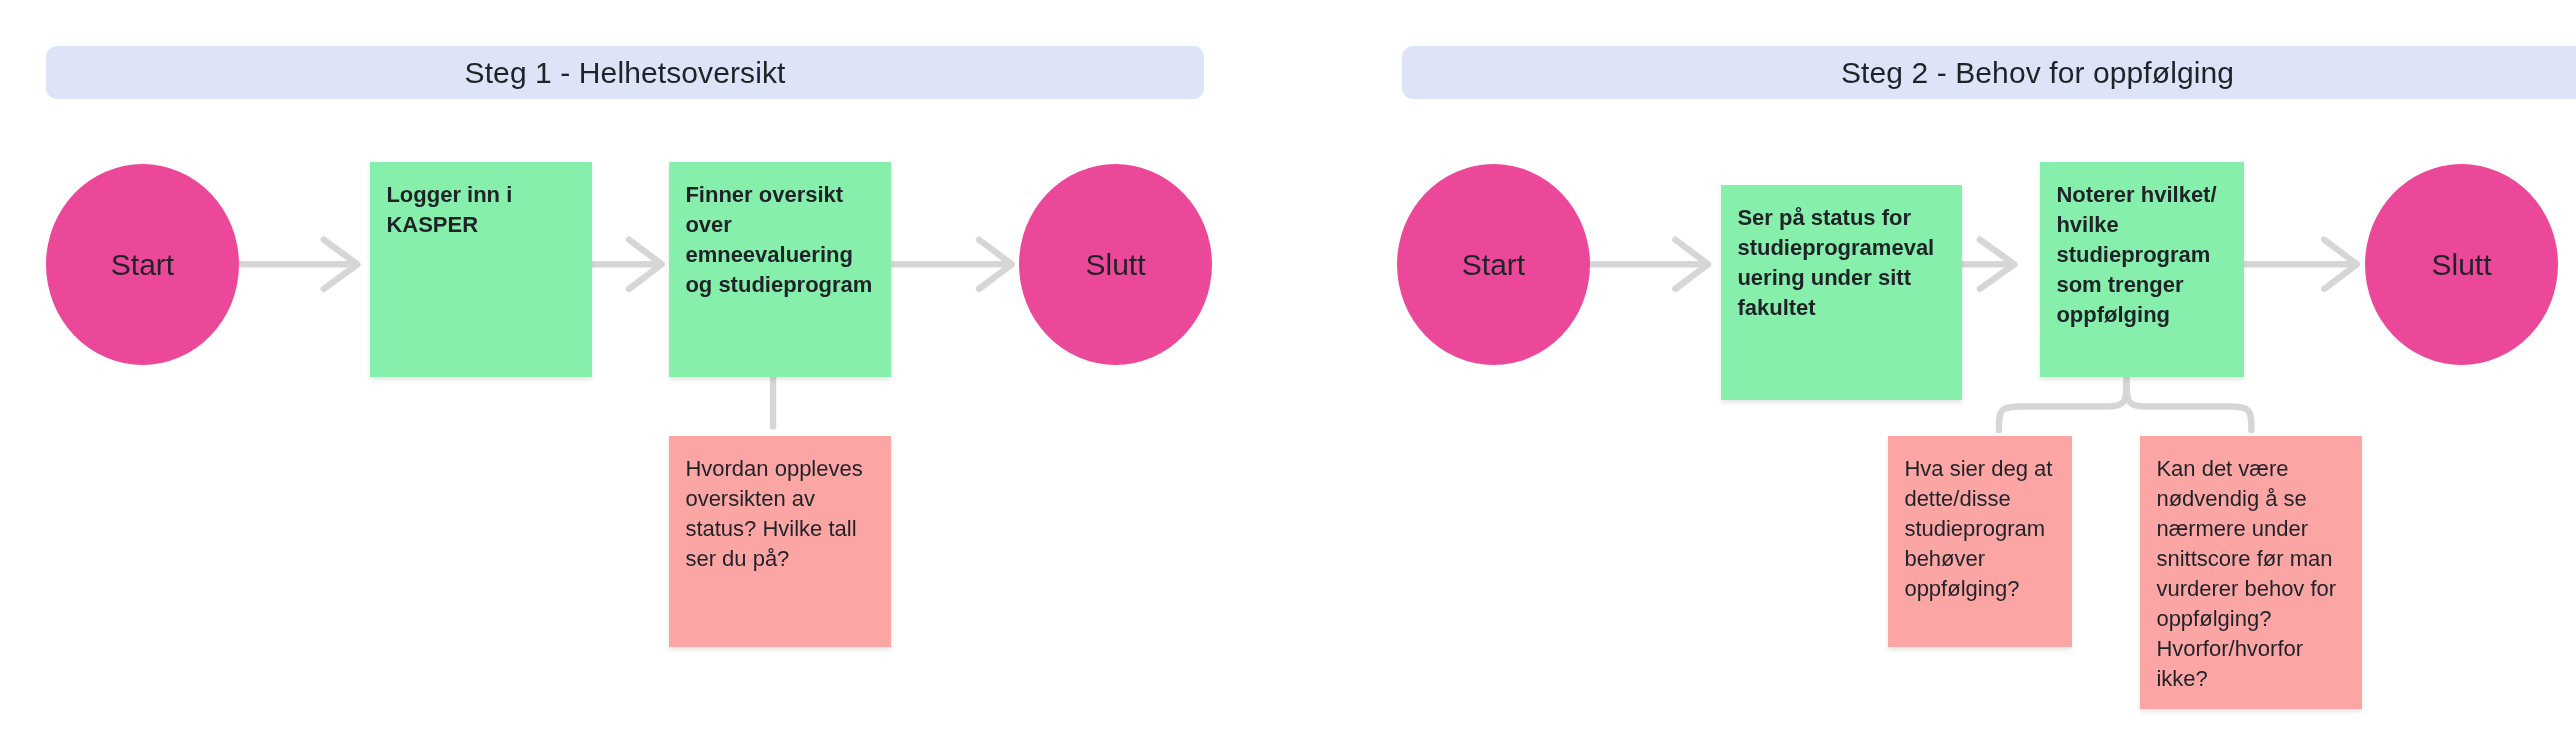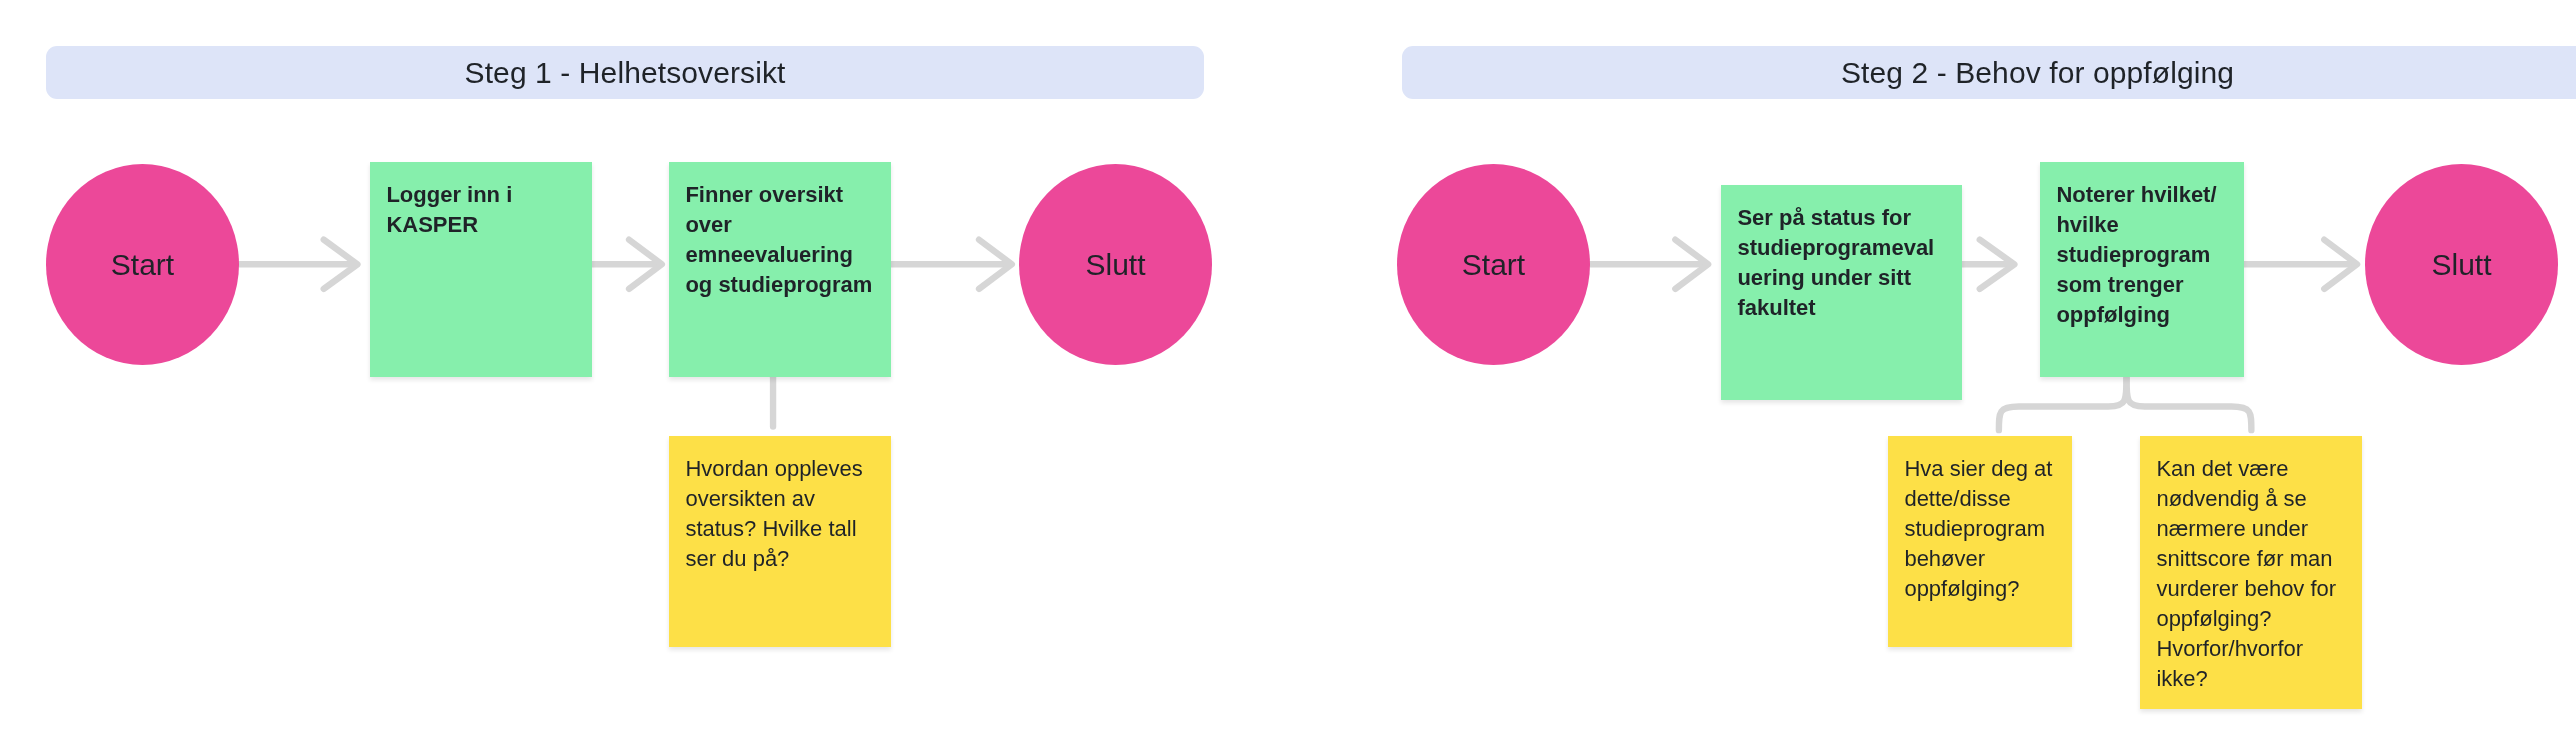--- a/index.html
+++ b/index.html
@@ -54,21 +54,21 @@
   .process {
     position: absolute;
     background: #86efac;
     box-shadow: 0 2.7px 4.6px rgba(0,0,0,0.10);
     box-sizing: border-box;
     padding: 18px 16.4px 0 16.4px;
     font-weight: bold;
   }
   .note {
     position: absolute;
-    background: #fde047;
+    background: #fca5a5;
     box-shadow: 0 2.7px 4.6px rgba(0,0,0,0.10);
     box-sizing: border-box;
     padding: 18px 16.4px 0 16.4px;
   }
   .box-text {
     font-size: 22px;
     line-height: 30px;
     color: #1f2328;
     white-space: pre-line;
     word-break: break-word;

